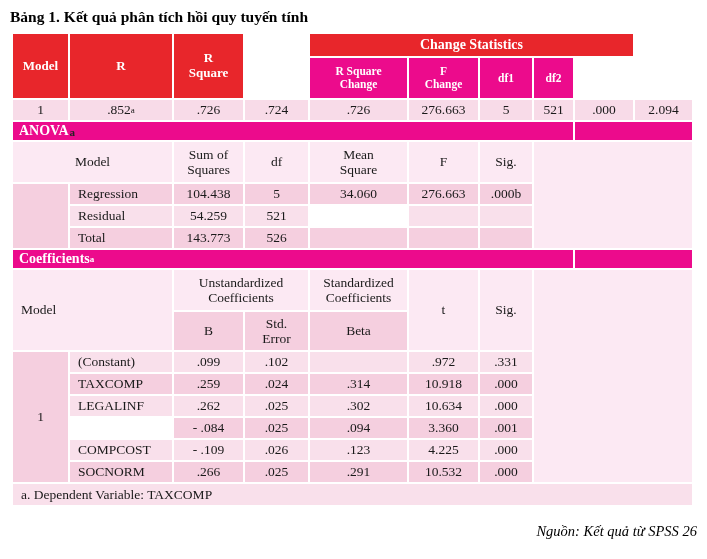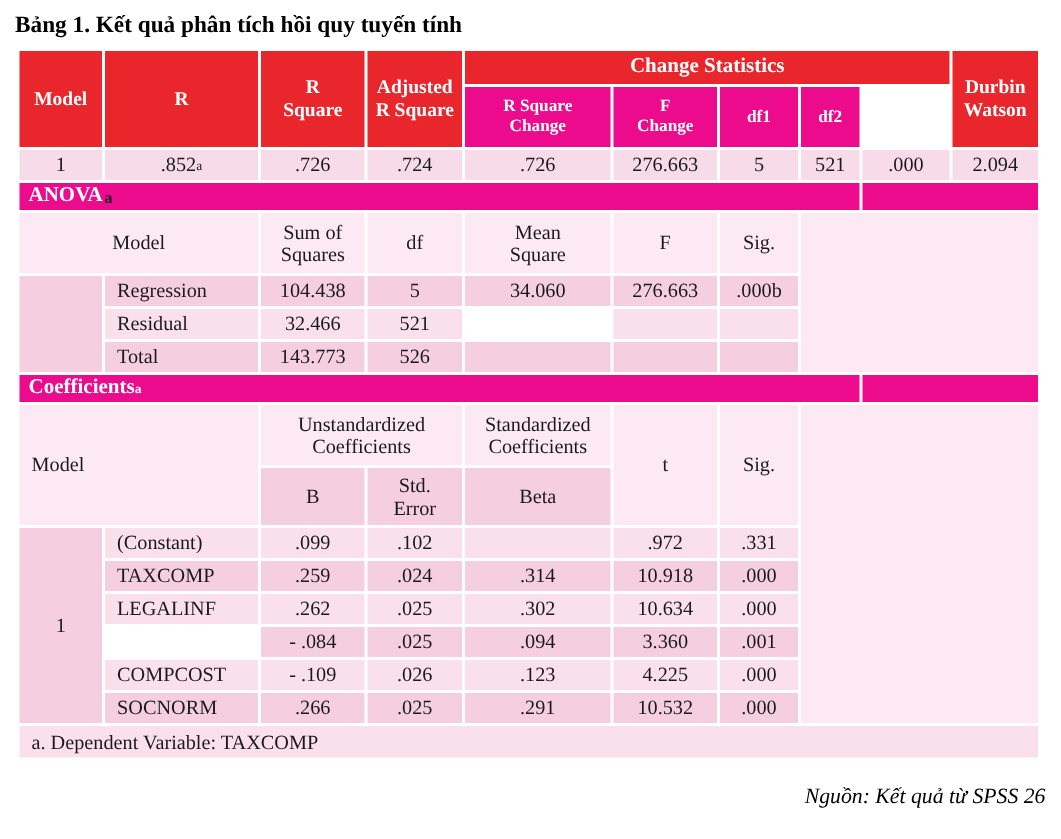--- a/index.html
+++ b/index.html
@@ -55,23 +55,21 @@
 </head>
 <body>
 
 <div class="title">Bảng 1. Kết quả phân tích hồi quy tuyến tính</div>
 
 <div class="tbl">
 
   <div class="c red" style="grid-area:1/1/3/2">Model</div>
   <div class="c red" style="grid-area:1/2/3/3">R</div>
   <div class="c red wrapn" style="grid-area:1/3/3/4">R Square</div>
-  <div class="c red" style="grid-area:1/4/3/5">Adjusted R Square</div>
   <div class="c red" style="grid-area:1/5/2/10;font-size:14px">Change Statistics</div>
-  <div class="c red wrapn" style="grid-area:1/10/3/11">Durbin Watson</div>
 
   <div class="c mag wrapw" style="grid-area:2/5/3/6">R Square Change</div>
   <div class="c mag wrapn" style="grid-area:2/6/3/7">F Change</div>
   <div class="c mag" style="grid-area:2/7/3/8">df1</div>
   <div class="c mag" style="grid-area:2/8/3/9">df2</div>
 
   <div class="c ptop" style="grid-area:3/1/4/2">1</div>
   <div class="c ptop" style="grid-area:3/2/4/3">
       <span>.852</span>
       <sup>a</sup>
@@ -102,21 +100,21 @@
   <div class="c pdk" style="grid-area:6/1/9/2"></div>
 
   <div class="c pdk left" style="grid-area:6/2/7/3">Regression</div>
   <div class="c pdk" style="grid-area:6/3/7/4">104.438</div>
   <div class="c pdk" style="grid-area:6/4/7/5">5</div>
   <div class="c pdk" style="grid-area:6/5/7/6">34.060</div>
   <div class="c pdk" style="grid-area:6/6/7/7">276.663</div>
   <div class="c pdk" style="grid-area:6/7/7/8">.000b</div>
 
   <div class="c plt left" style="grid-area:7/2/8/3">Residual</div>
-  <div class="c plt" style="grid-area:7/3/8/4">32.466</div>
+  <div class="c plt" style="grid-area:7/3/8/4">54.259</div>
   <div class="c plt" style="grid-area:7/4/8/5">521</div>
   <div class="c plt" style="grid-area:7/6/8/7"></div>
   <div class="c plt" style="grid-area:7/7/8/8"></div>
 
   <div class="c pdk left" style="grid-area:8/2/9/3">Total</div>
   <div class="c pdk" style="grid-area:8/3/9/4">143.773</div>
   <div class="c pdk" style="grid-area:8/4/9/5">526</div>
   <div class="c pdk" style="grid-area:8/5/9/6"></div>
   <div class="c pdk" style="grid-area:8/6/9/7"></div>
   <div class="c pdk" style="grid-area:8/7/9/8"></div>

